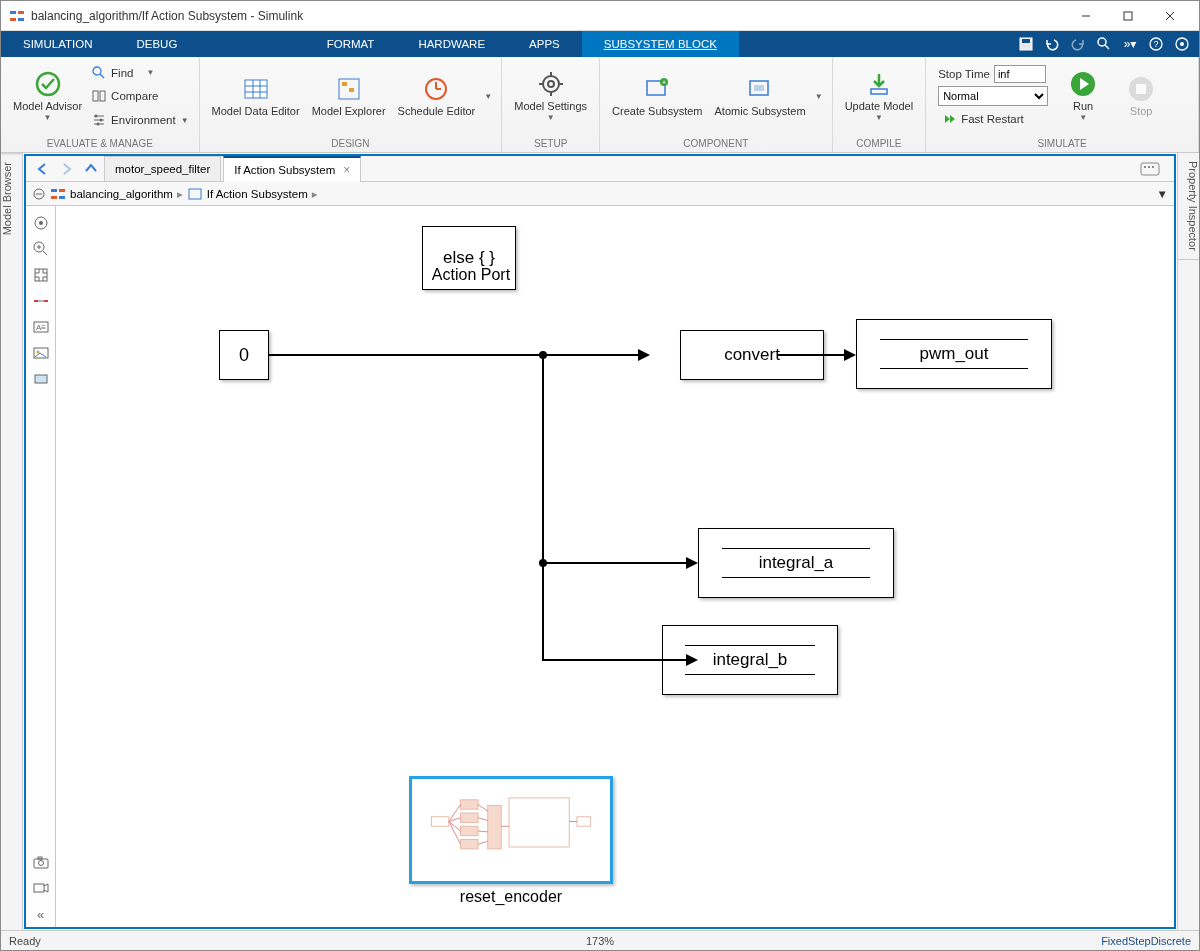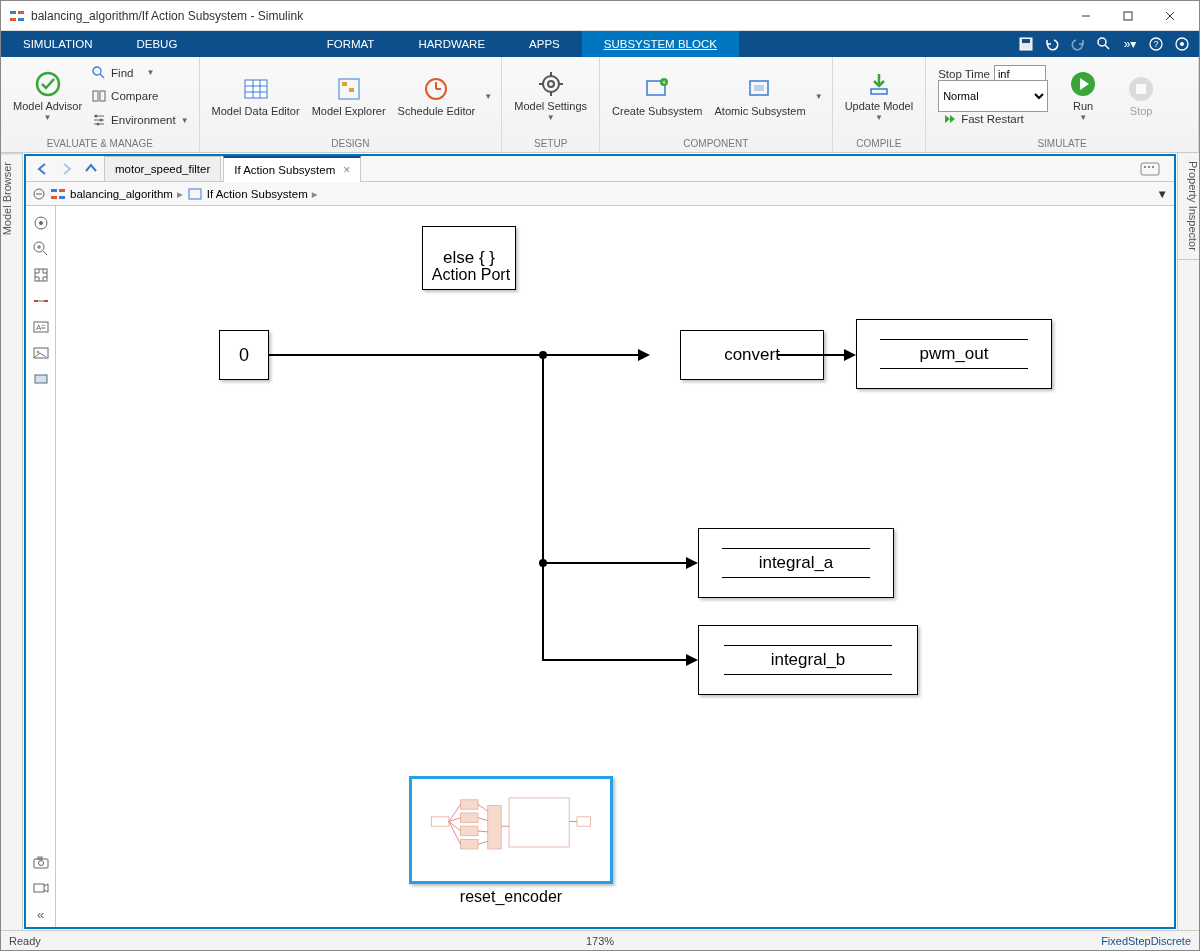--- a/index.html
+++ b/index.html
@@ -24,21 +24,21 @@
 .ribbon .group { border-right: 1px solid #d9d9d9; display: flex; flex-direction: column; }
 .ribbon .group .content { flex: 1; display: flex; align-items: stretch; padding: 4px 6px; }
 .ribbon .group .label { text-align: center; font-size: 10px; color: #777; padding: 2px 0 3px; }
 .bigbtn { display: flex; flex-direction: column; align-items: center; justify-content: center; min-width: 58px; padding: 2px 6px; cursor: pointer; text-align: center; line-height: 1.2; }
 .bigbtn .ic { width: 28px; height: 28px; margin-bottom: 2px; }
 .miniitem { display: flex; align-items: center; height: 22px; padding: 0 4px; cursor: pointer; gap: 5px; font-size: 11.5px; }
 .minicol { display: flex; flex-direction: column; justify-content: space-around; }
 .subdrop { width: 14px; display: flex; align-items: center; justify-content: center; cursor: pointer; }
 .fieldrow { display: flex; align-items: center; height: 22px; gap: 4px; font-size: 11.5px; }
 .fieldrow input { width: 52px; height: 18px; border: 1px solid #999; font-size: 11px; padding: 0 3px; }
-.fieldrow select { width: 110px; height: 32px; border: 1px solid #999; font-size: 11px; background: #fff; }
+.fieldrow select { width: 110px; height: 20px; border: 1px solid #999; font-size: 11px; background: #fff; }
 
 
 .tabstrip { height: 26px; background: #f7f7f7; border-bottom: 1px solid #c9c9c9; display: flex; align-items: center; padding: 0 6px; gap: 2px; }
 .navarrow { width: 22px; height: 22px; display: flex; align-items: center; justify-content: center; cursor: pointer; }
 .doctab { display: flex; align-items: center; height: 14px; padding: 12px 10px; border: 1px solid #c9c9c9; border-bottom: none; background: #efefef; font-size: 11.5px; gap: 8px; cursor: pointer; }
 .doctab.active { background: #fff; border-top: 2px solid #0d4f8b; }
 .doctab .x { color: #888; font-size: 12px; }
 
 
 .crumbbar { height: 24px; background: #f7f7f7; border-bottom: 1px solid #c9c9c9; display: flex; align-items: center; padding: 0 6px; font-size: 11.5px; gap: 4px; }
@@ -516,21 +516,21 @@
           <span>pwm_out</span>
           <div class="bar"></div>
         </div>
 
         <div class="outblk" style="left:642px;top:322px;width:196px;height:70px">
           <div class="bar"></div>
           <span>integral_a</span>
           <div class="bar"></div>
         </div>
 
-        <div class="outblk" style="left:642px;top:419px;width:220px;height:70px">
+        <div class="outblk" style="left:606px;top:419px;width:176px;height:70px">
           <div class="bar"></div>
           <span>integral_b</span>
           <div class="bar"></div>
         </div>
 
         <div class="subsys" style="left:353px;top:570px;width:204px;height:108px">
           <svg width="100%" height="100%" viewBox="0 0 204 108" preserveAspectRatio="none">
             <g stroke="#e6b0a0" stroke-width="1" fill="#f5d5c8" opacity="0.9">
               <rect x="20" y="40" width="18" height="10" fill="#fff"></rect>
               <rect x="50" y="22" width="18" height="10"></rect>

